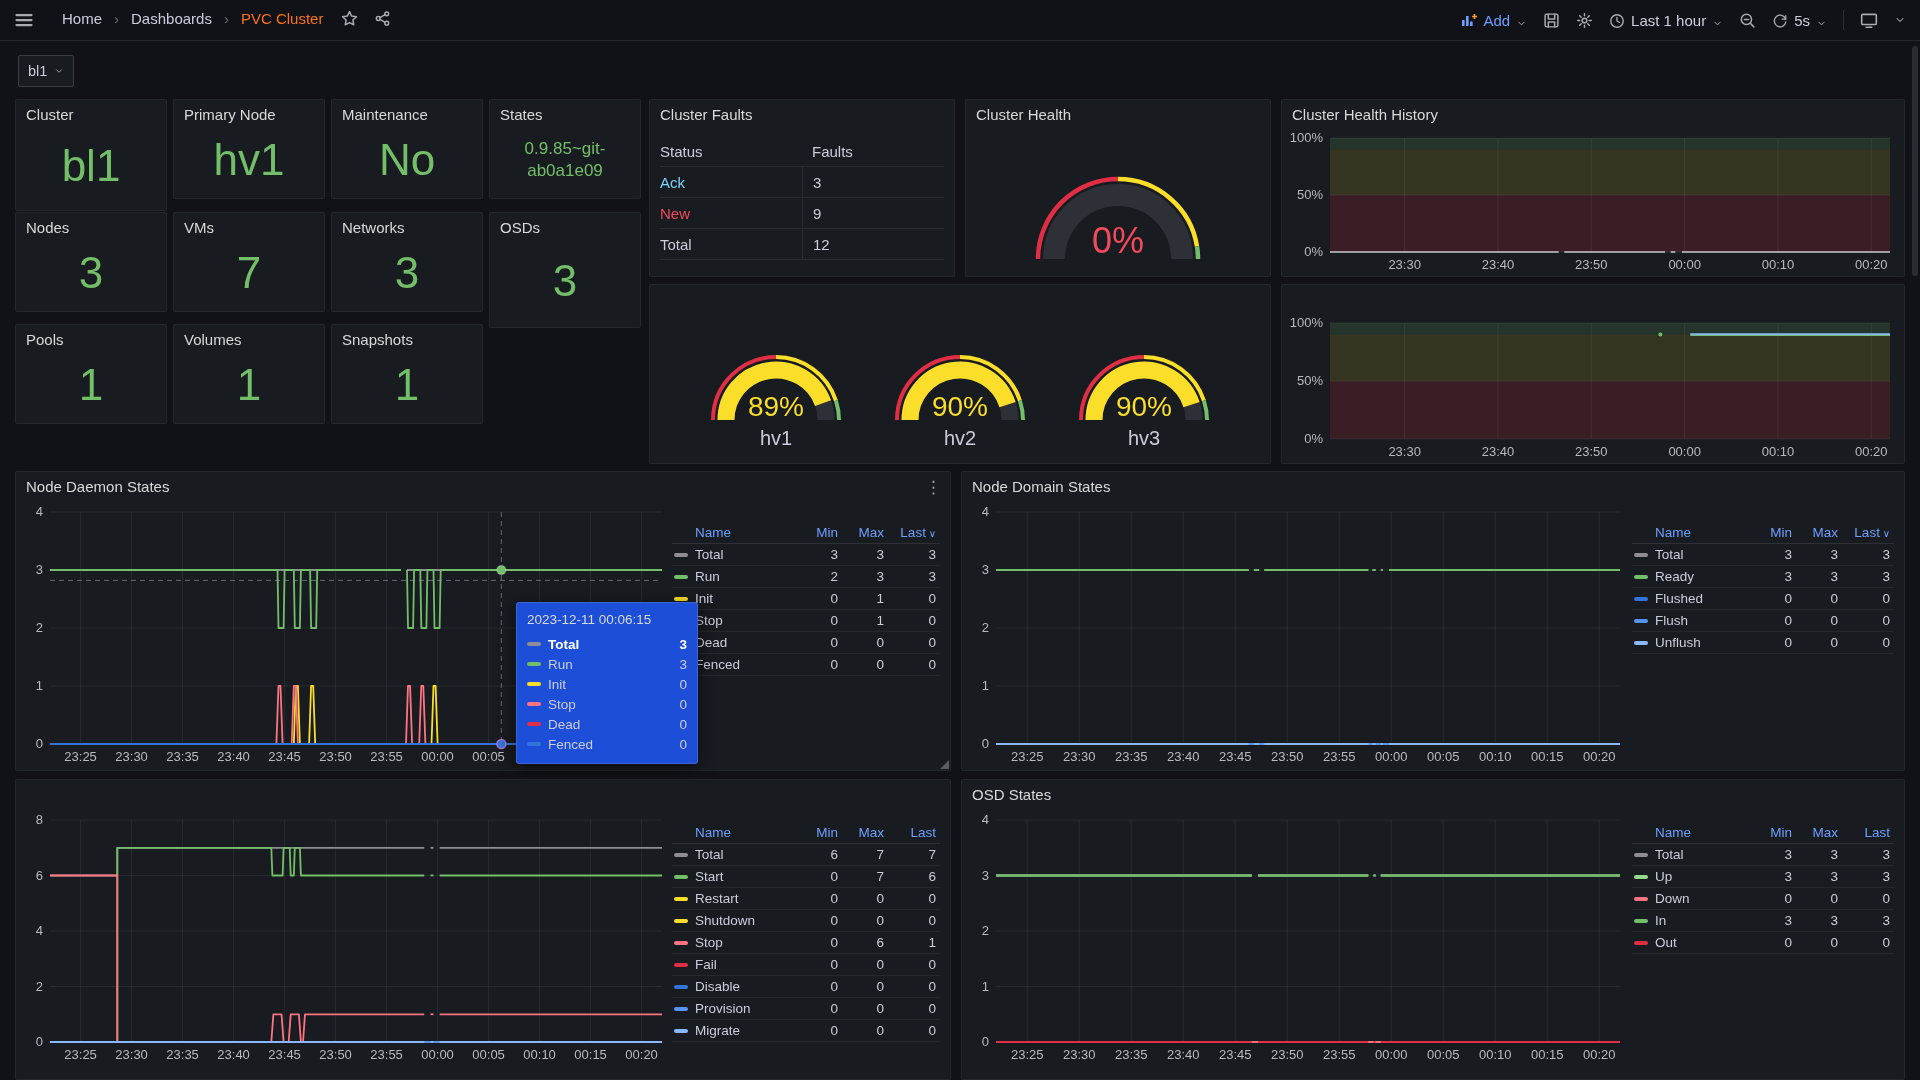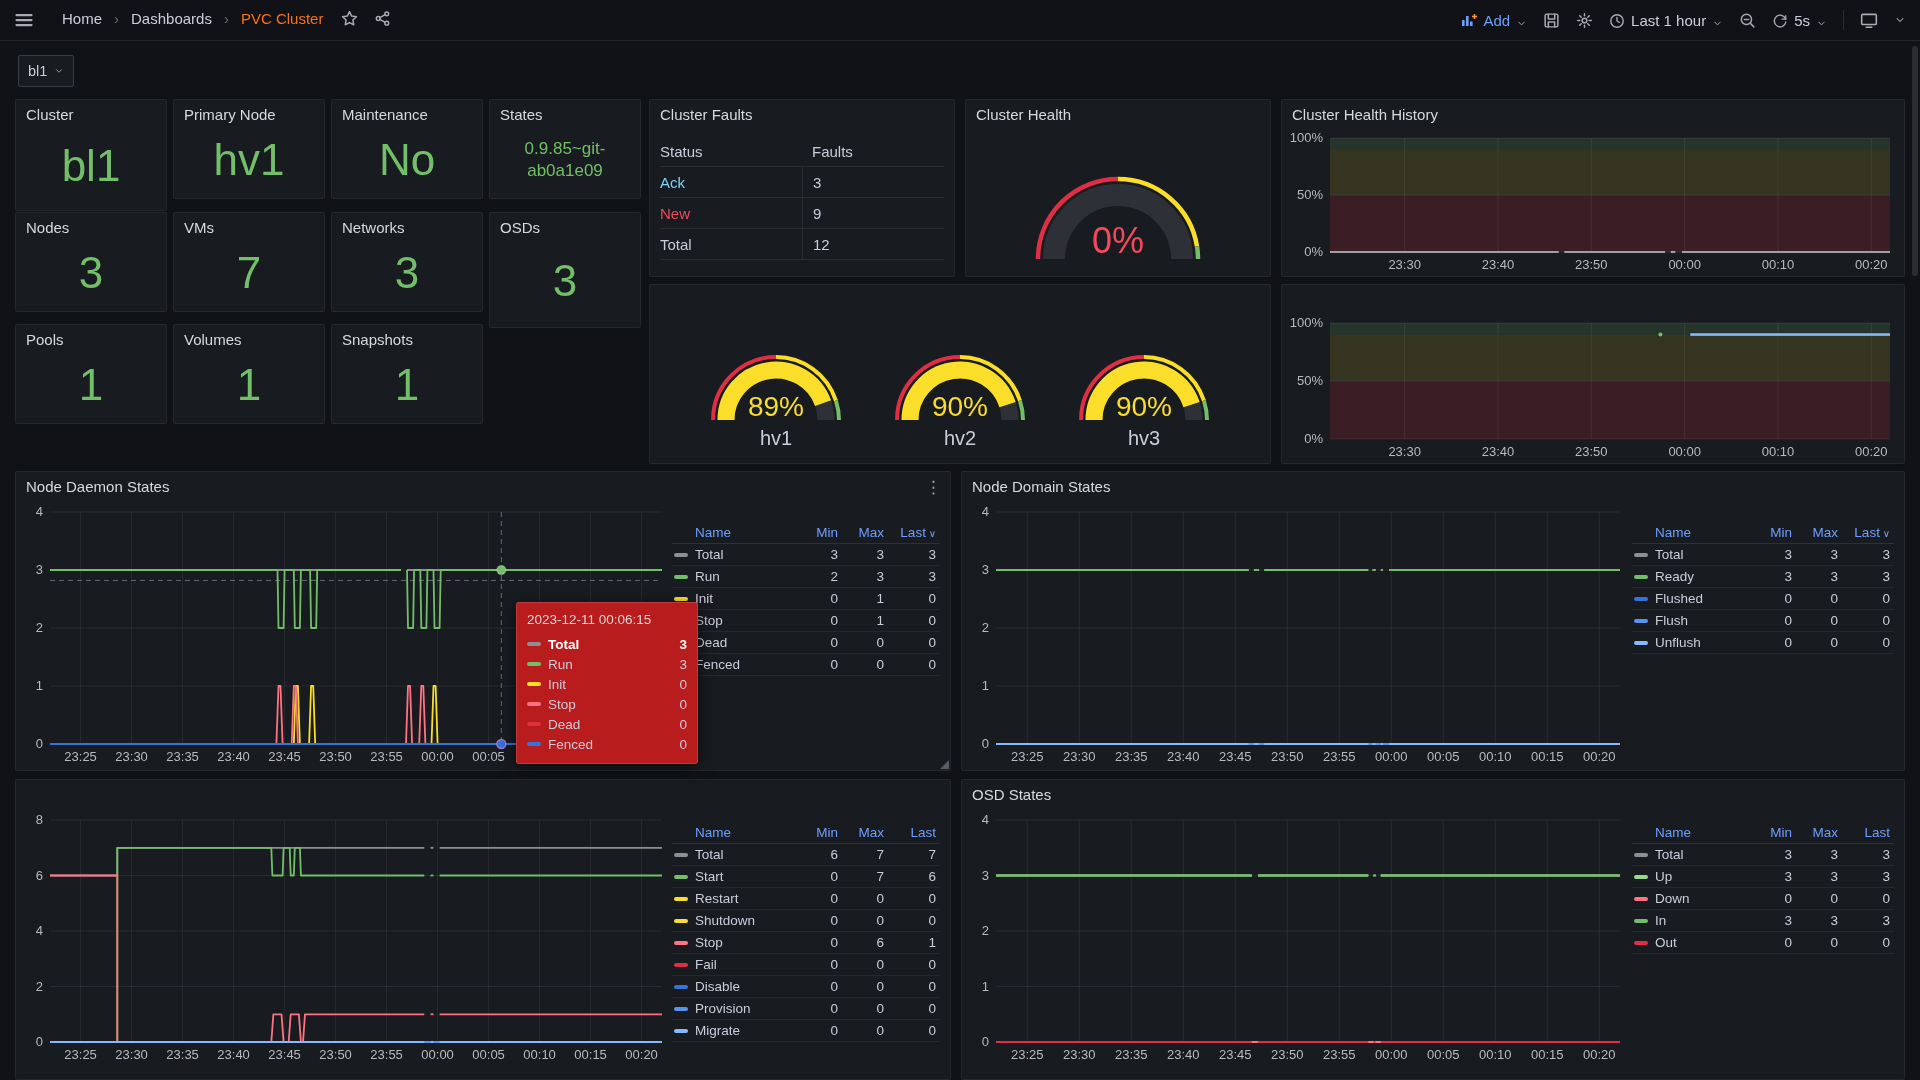--- a/index.html
+++ b/index.html
@@ -48,21 +48,21 @@
   .legend{position:absolute;font-size:13.5px;color:#CCCCDC}
   .lrow{display:grid;grid-template-columns:1fr 44px 46px 52px;align-items:center;padding:3px 0;
         border-bottom:1px solid rgba(204,204,220,.07);cursor:pointer}
   .lhead{color:#6E9FFF;font-weight:500;border-bottom:1px solid rgba(204,204,220,.12)}
   .lhead .hname{padding-left:23px}
   .lname{display:flex;align-items:center;gap:7px;padding-left:2px;white-space:nowrap}
   .lnum{text-align:right;padding-right:4px}
   .swatch{width:14px;height:4px;border-radius:2px;display:inline-block;flex:none}
   .scaret{font-size:10px;color:#6E9FFF}
   
-  .tooltip{position:absolute;left:500px;top:130px;width:160px;background:#b91c1c;
+  .tooltip{position:absolute;left:500px;top:130px;width:160px;background:#1d4ed8;
            border:1px solid rgba(204,204,220,.18);border-radius:3px;padding:9px 10px;
            box-shadow:0 4px 16px rgba(0,0,0,.55);z-index:6;font-size:13.5px}
   .ttime{color:#D8D9DA;margin-bottom:7px}
   .trow{display:flex;align-items:center;gap:7px;padding:2.5px 0}
   .tn{flex:1}
   .tbold{font-weight:700;color:#fff}
   
   .kebab{position:absolute;top:5px;right:8px;color:#9DA2A9;font-size:17px;cursor:pointer;z-index:4}
   .resize{position:absolute;right:1px;bottom:1px;width:0;height:0;cursor:nwse-resize;
           border-left:9px solid transparent;border-bottom:9px solid #595c63}

